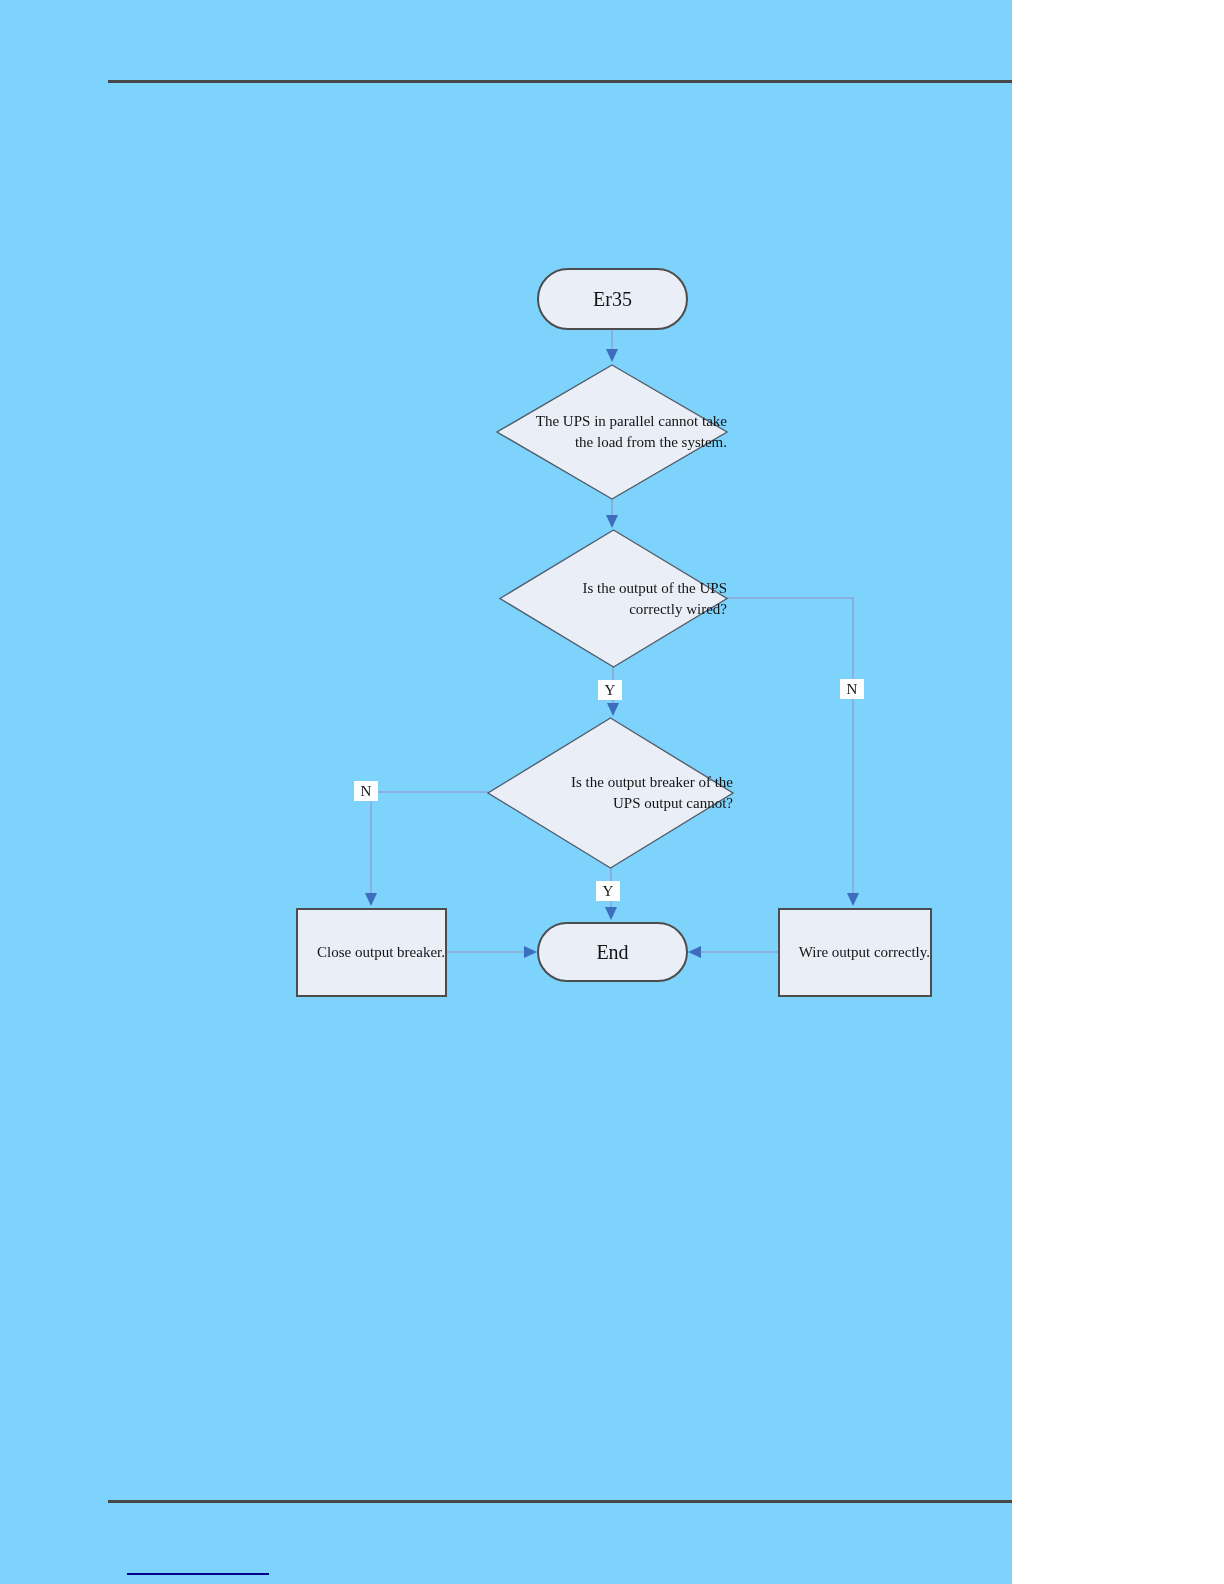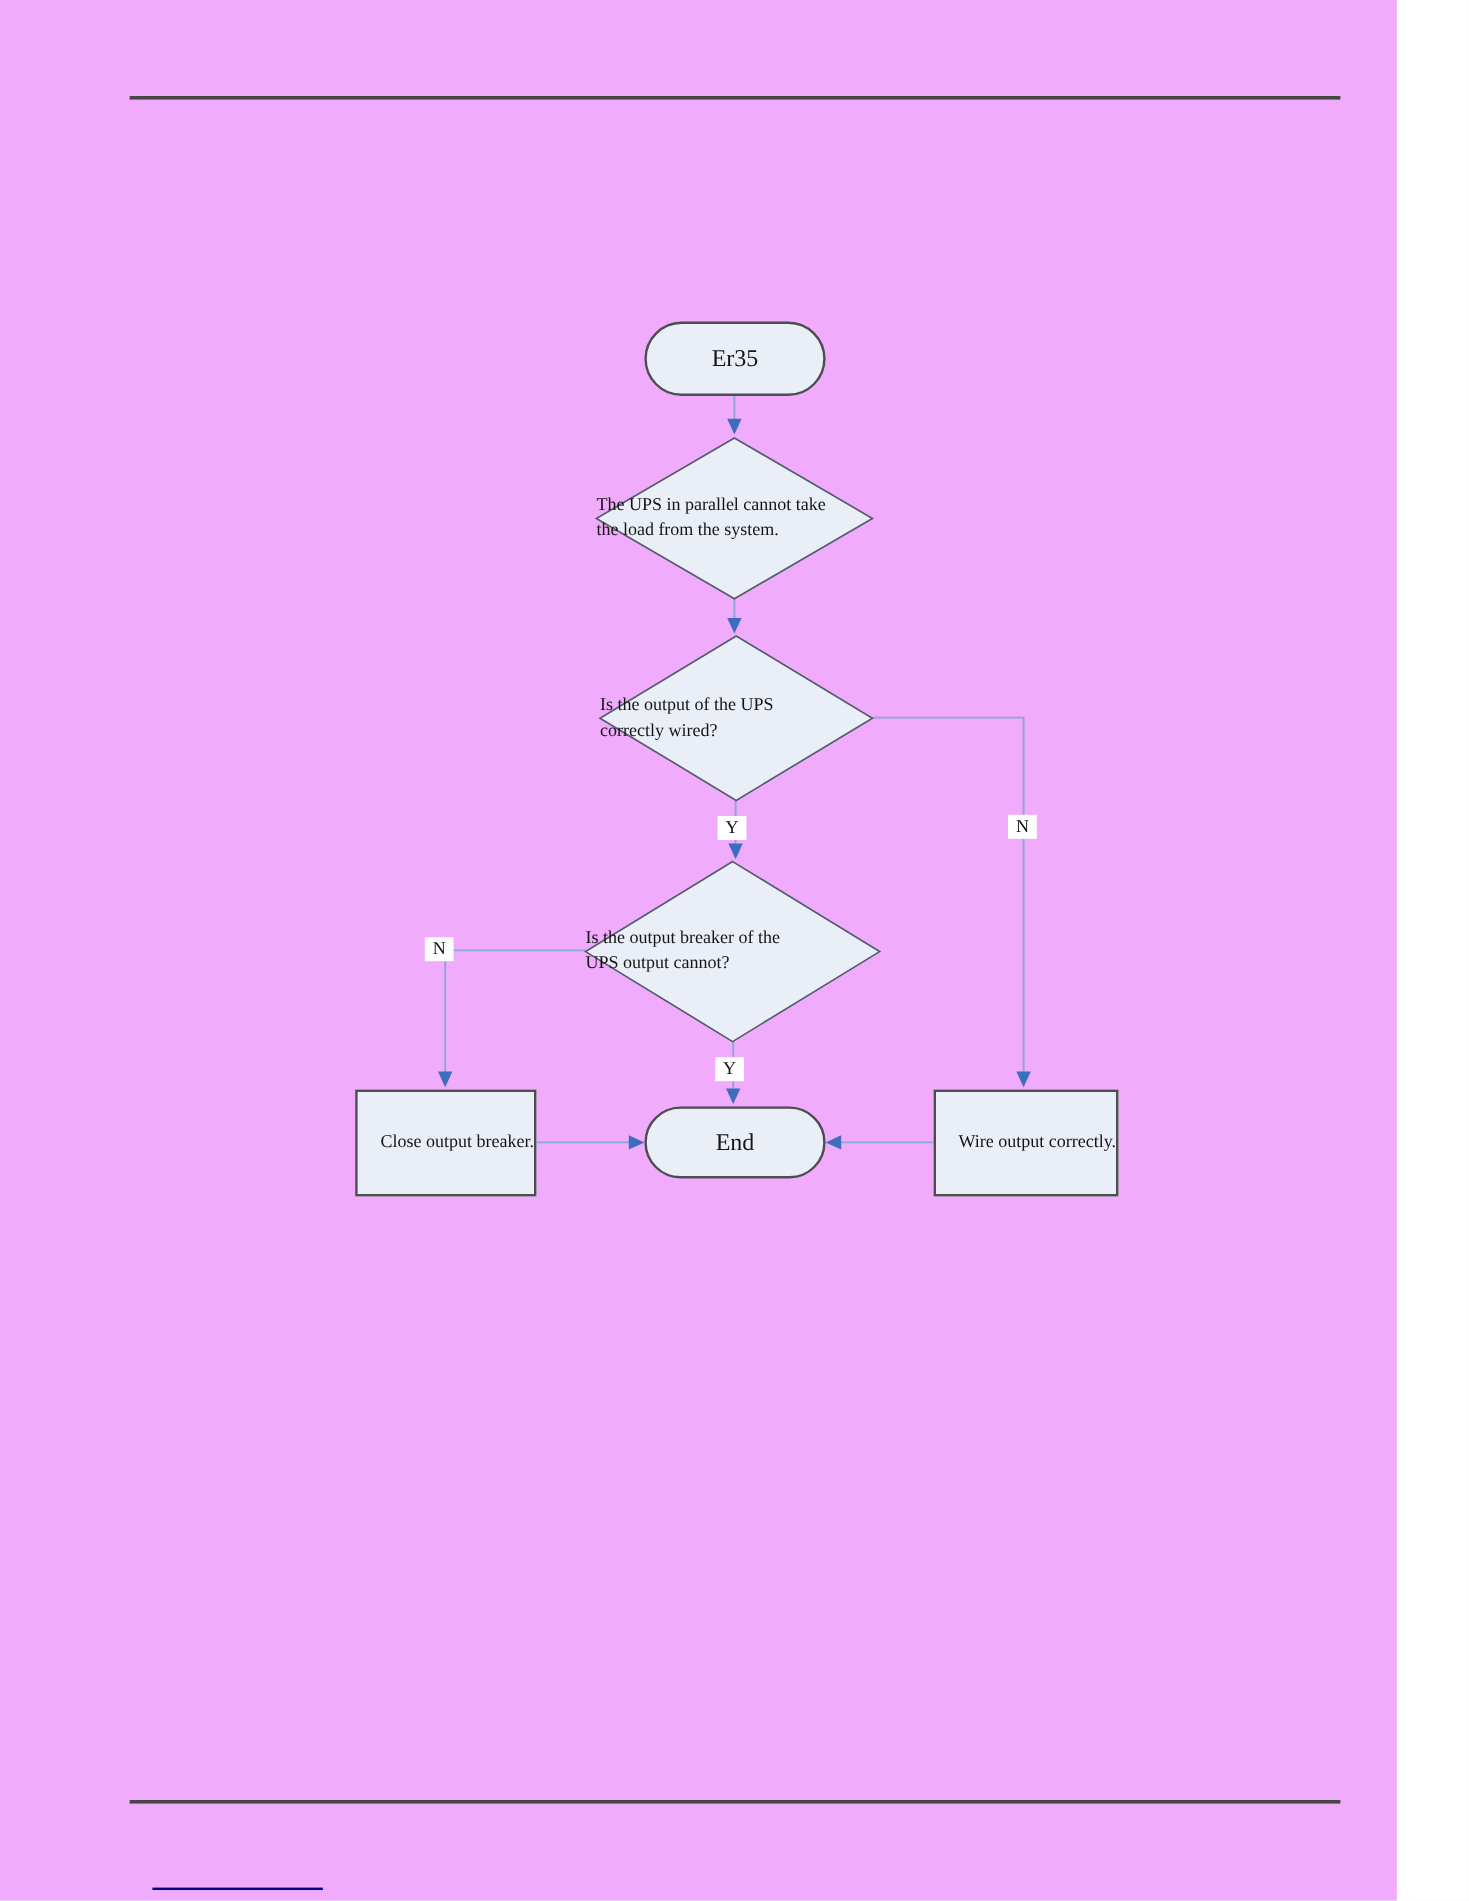--- a/index.html
+++ b/index.html
@@ -2,27 +2,26 @@
 <html><head>
 <meta charset="utf-8">
 <style>
   html, body {
     margin: 0;
     padding: 0;
     background: #ffffff;
   }
   #page {
     position: relative;
-    width: 1132px;
+    width: 1012px;
     height: 1584px;
-    background: #f0abfc;
+    background: #7dd3fc;
     font-family: "Liberation Serif", "DejaVu Serif", serif;
     color: #141414;
     overflow: hidden;
-    padding-left: 32px;
   }
 
   
   .rule {
     position: absolute;
     height: 3px;
     background: #474747;
   }
   .footnote-rule {
     position: absolute;
@@ -72,21 +71,21 @@
     display: flex;
     align-items: center;
     justify-content: flex-end;
     text-align: center;
     font-size: 15px;
   }
   .shape-text {
     position: absolute;
     display: flex;
     flex-direction: column;
-    align-items: flex-start;
+    align-items: flex-end;
     justify-content: center;
     text-align: center;
     font-size: 15px;
     line-height: 1.4;
     pointer-events: none;
   }
   .shape-text span { display: block; }
   .edge-label {
     position: absolute;
     background: #ffffff;

